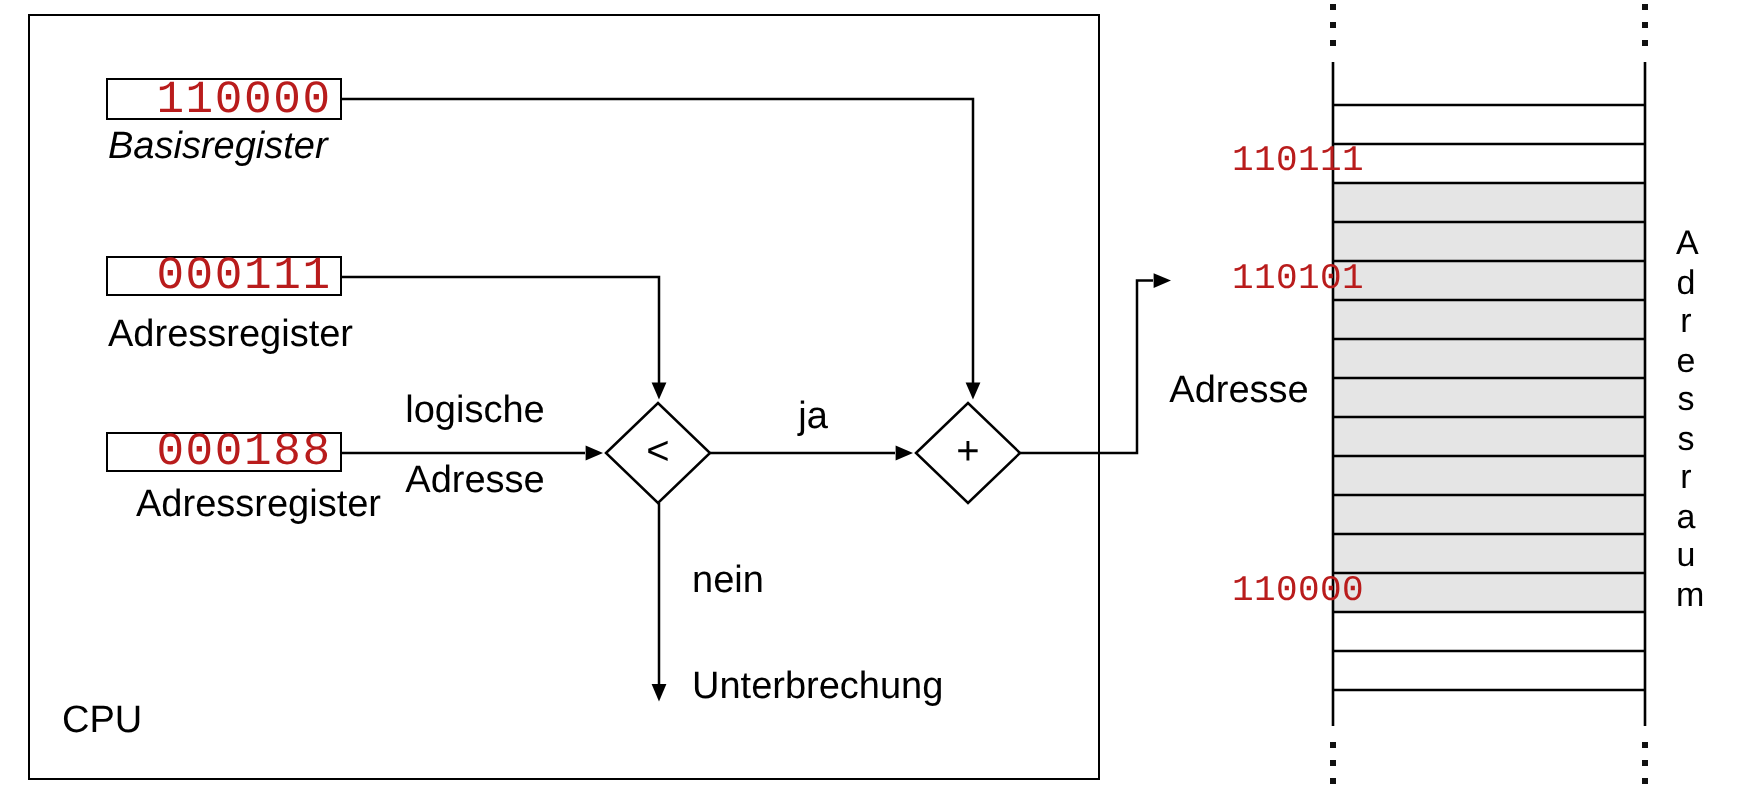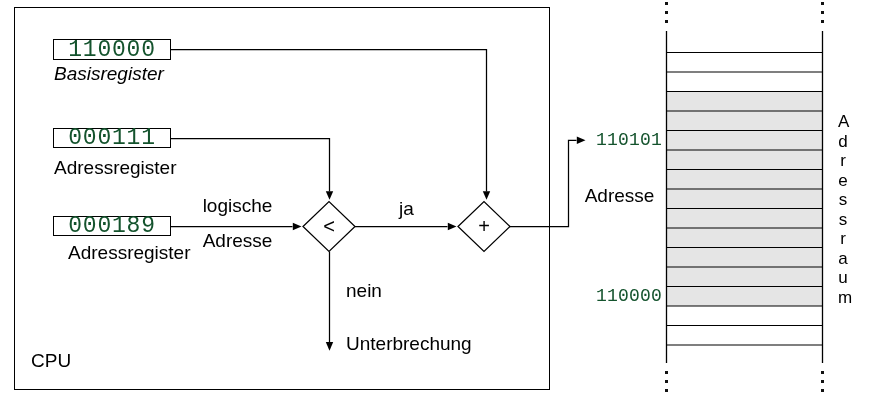--- a/index.html
+++ b/index.html
@@ -6,21 +6,21 @@
   .stage{position:relative;width:870px;height:404px;background:#fff;overflow:hidden;
          font-family:"Liberation Sans",sans-serif;color:#000;}
   .stage svg{position:absolute;left:0;top:0;z-index:1;}
   .abs{position:absolute;z-index:2;white-space:nowrap;}
   .lbl{font-size:19px;line-height:22px;}
   .ctr{text-align:center;}
   .cpu-box{position:absolute;left:14px;top:7px;width:536px;height:383px;
            border:1.5px solid #000;box-sizing:border-box;z-index:0;background:#fff;}
   .reg{position:absolute;left:53px;width:118px;box-sizing:border-box;border:1.4px solid #000;
        background:#fff;z-index:2;display:flex;align-items:center;justify-content:center;}
-  .mono{font-family:"Liberation Mono",monospace;color:#14532d;}
+  .mono{font-family:"Liberation Mono",monospace;color:#b91c1c;margin-left:20px;}
   .reg .mono{font-size:23px;letter-spacing:0.8px;}
   .memlbl{position:absolute;left:562px;width:100px;height:19.5px;z-index:2;
           display:flex;align-items:center;justify-content:flex-end;
           font-size:18px;letter-spacing:0.2px;}
   .dsym{position:absolute;width:30px;height:28px;z-index:3;display:flex;
         align-items:center;justify-content:center;font-size:20px;}
   .vert{position:absolute;left:838px;top:112px;width:10px;z-index:2;
         font-size:17px;line-height:19.5px;text-align:center;
         white-space:normal;word-break:break-all;}
 </style>
@@ -89,36 +89,37 @@
     <span class="mono">110000</span>
   </div>
   <div class="abs lbl" style="left:54px;top:63px;font-style:italic;">Basisregister</div>
 
   <div class="reg" style="top:128px;height:20px;align-items:center;">
     <span class="mono">000111</span>
   </div>
   <div class="abs lbl" style="left:54px;top:157px;">Adressregister</div>
 
   <div class="reg" style="top:216px;height:20px;">
-    <span class="mono">000189</span>
+    <span class="mono">000188</span>
   </div>
   <div class="abs lbl" style="left:68px;top:242px;">Adressregister</div>
 
   <div class="abs lbl ctr" style="left:172px;top:195px;width:131px;">logische</div>
   <div class="abs lbl ctr" style="left:172px;top:230px;width:131px;">Adresse</div>
 
   <div class="dsym" style="left:314px;top:212px;">&lt;</div>
   <div class="dsym" style="left:469px;top:212px;">+</div>
 
   <div class="abs lbl ctr" style="left:355px;top:198px;width:103px;">ja</div>
   <div class="abs lbl" style="left:346px;top:280px;">nein</div>
   <div class="abs lbl" style="left:346px;top:333px;text-align:center;">Unterbrechung</div>
 
   <div class="abs lbl" style="left:31px;top:350px;">CPU</div>
 
   <div class="abs lbl ctr" style="left:568px;top:185px;width:103px;">Adresse</div>
 
+  <div class="memlbl mono" style="top:71.5px;">110111</div>
   <div class="memlbl mono" style="top:130.5px;">110101</div>
   <div class="memlbl mono" style="top:286px;">110000</div>
 
   <div class="vert">Adressraum</div>
 
 </div>
 
 </body></html>

